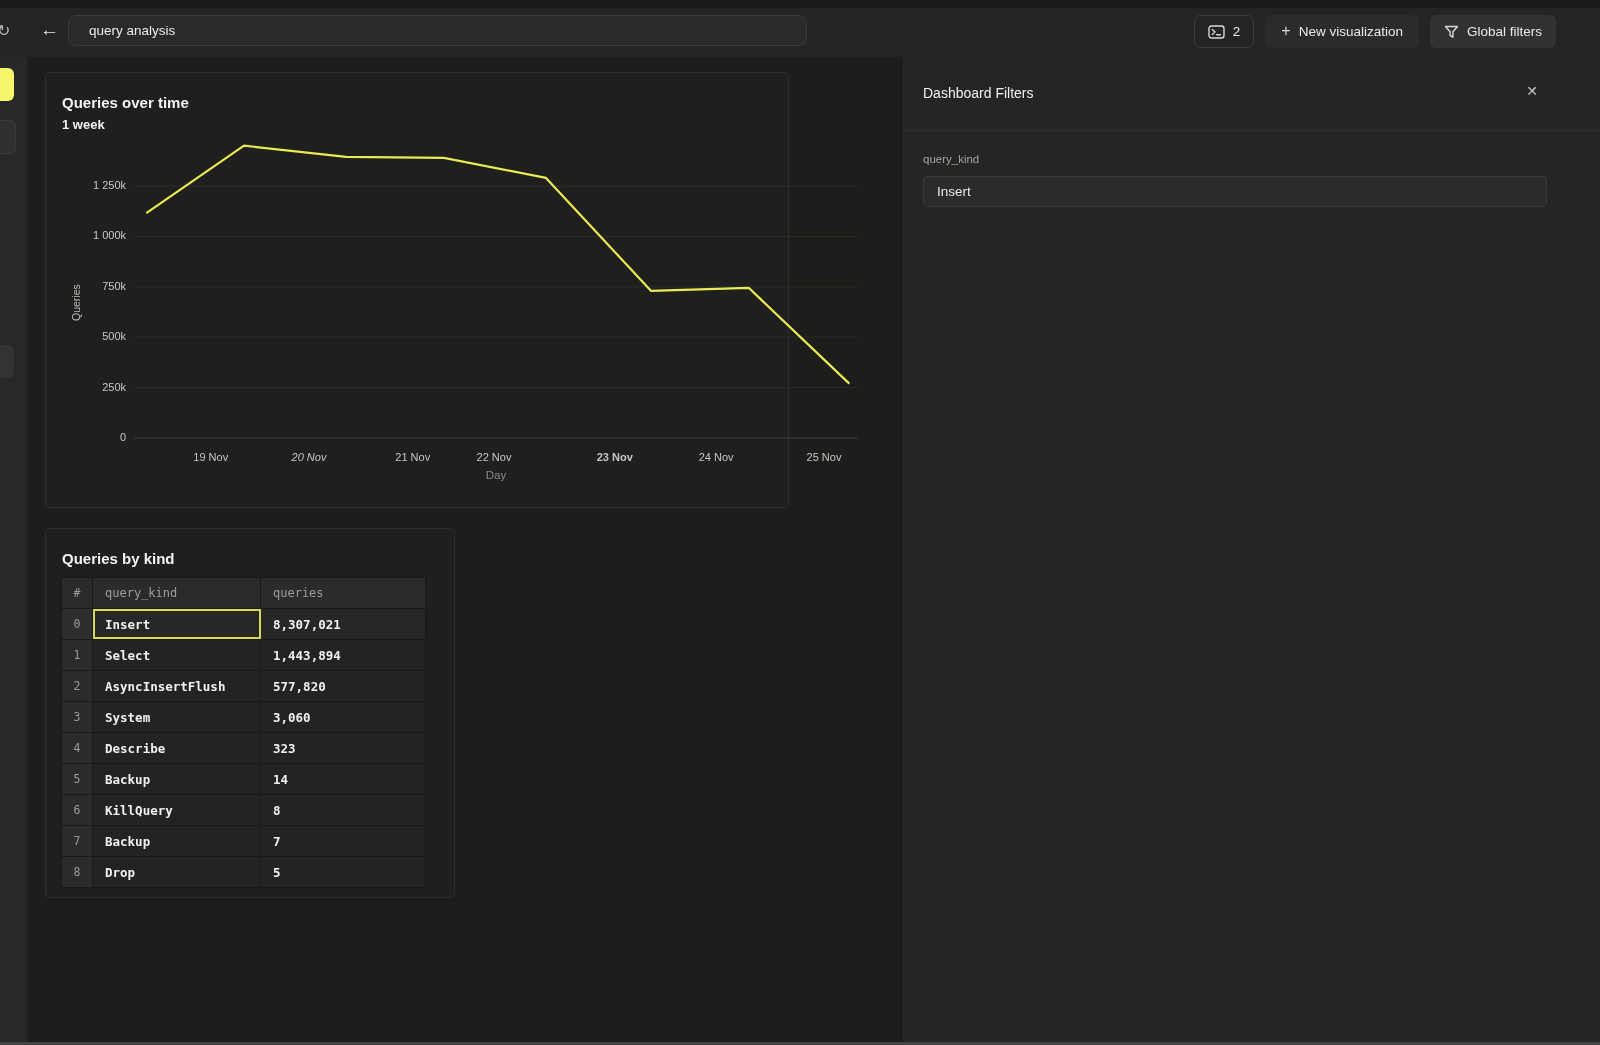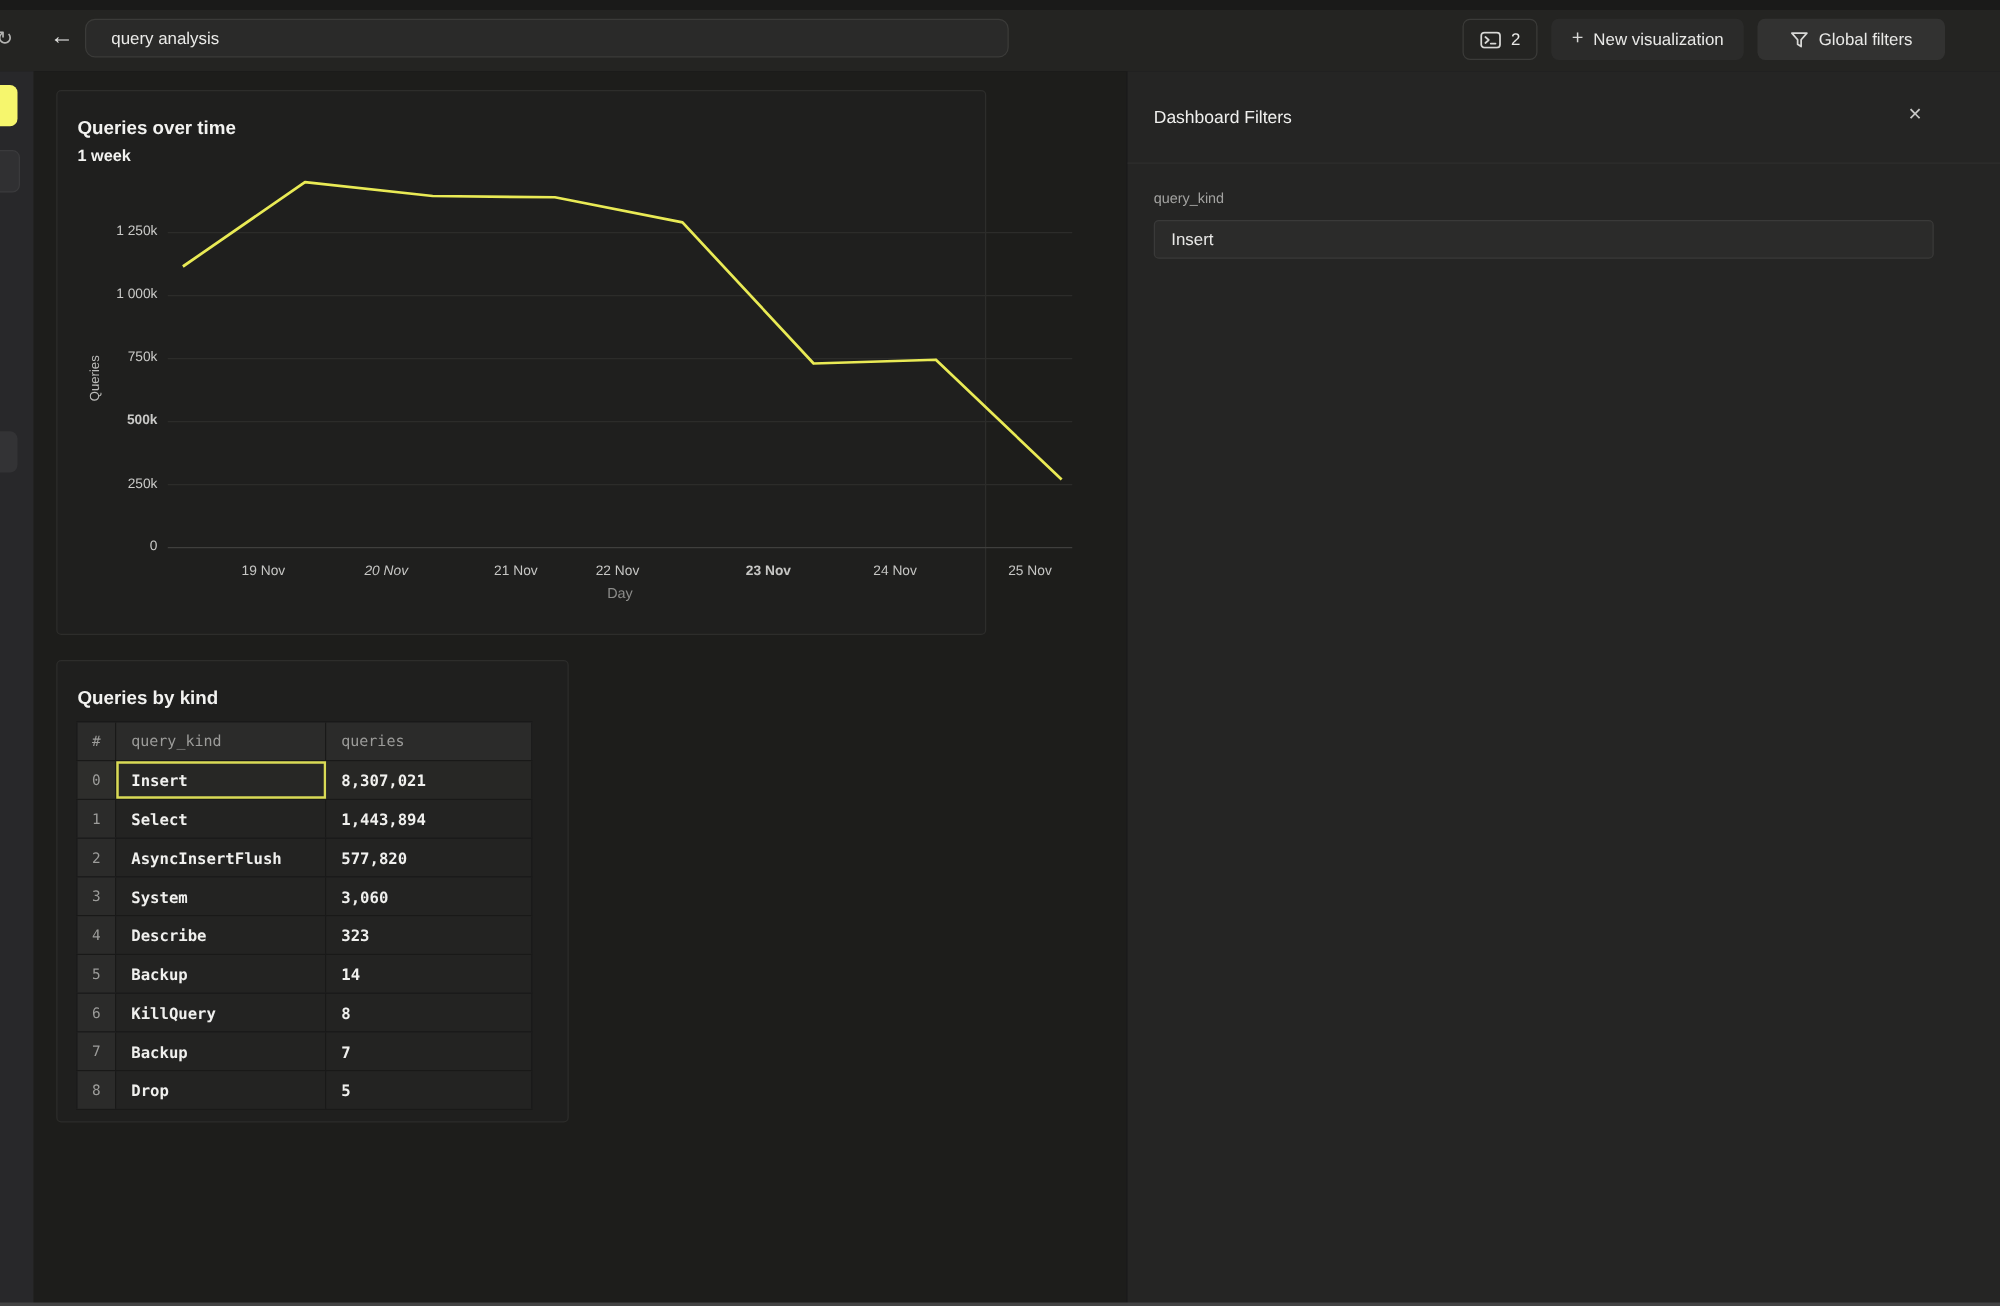--- a/index.html
+++ b/index.html
@@ -11,21 +11,21 @@
   .refresh{position:absolute;left:-3px;top:13px;color:#b4b4b2;font-size:16px;}
   .back{position:absolute;left:40px;top:11px;color:#e4e4e2;font-size:19px;cursor:pointer;}
   .title-input{position:absolute;left:68px;top:7px;width:739px;height:31px;box-sizing:border-box;
     background:#2a2a29;border:1px solid #3b3b39;border-radius:8px;color:#ebebe9;font-size:13.5px;
     padding:0 0 0 20px;font-family:"Liberation Sans",sans-serif;outline:none;}
   .hbtns{position:absolute;right:44px;top:7px;height:33px;display:flex;gap:11px;}
   .hbtn{height:33px;display:flex;align-items:center;gap:8px;border-radius:6px;color:#e9e9e7;
     font-size:13.5px;cursor:pointer;box-sizing:border-box;}
   .btn-tabs{border:1px solid #3b3b39;background:transparent;padding:0 13px;}
   .btn-newvis{background:#2b2b2a;padding:0 16px;}
-  .btn-gfilters{background:#323231;padding:0 26px;}
+  .btn-gfilters{background:#323231;padding:0 14px;}
   .plus{font-size:16px;color:#d8d8d6;margin-top:-1px;}
 
   
   .rail{position:absolute;left:0;top:57px;width:27px;height:988px;background:#28282a;border-right:1px solid #1b1b1a;overflow:hidden;}
   .swatch{position:absolute;left:-9px;width:23px;border-radius:6px;cursor:pointer;}
   .swatch-yellow{top:11px;height:33px;background:#f6f66d;}
   .swatch-grey1{top:63px;height:32px;background:#303032;border:1px solid #3a3a3c;}
   .swatch-grey2{top:288px;height:33px;background:#333335;}
 
   
@@ -123,21 +123,21 @@
         <line x1="0" x2="724" y1="246.6" y2="246.6" stroke="#2c2c2a" stroke-width="1"></line>
         <line x1="0" x2="724" y1="196.2" y2="196.2" stroke="#2c2c2a" stroke-width="1"></line>
         <line x1="0" x2="724" y1="145.8" y2="145.8" stroke="#2c2c2a" stroke-width="1"></line>
         <line x1="0" x2="724" y1="95.4" y2="95.4" stroke="#2c2c2a" stroke-width="1"></line>
         <line x1="0" x2="724" y1="45" y2="45" stroke="#2c2c2a" stroke-width="1"></line>
         <polyline points="12.3,72.2 110.0,4.7 212.1,15.8 309.9,16.8 412.0,36.9 516.9,149.8 614.7,146.8 715.3,242.6" fill="none" stroke="#e9ea55" stroke-width="2.2" stroke-linejoin="round"></polyline>
       </svg>
     <div id="ylabels">
         <div class="ylab" style="left: 20px; top: 358px;">0</div>
         <div class="ylab" style="left: 20px; top: 307.6px;">250k</div>
-        <div class="ylab" style="left: 20px; top: 257.2px; font-weight: bold;">500k</div>
+        <div class="ylab" style="left: 20px; top: 257.2px;">500k</div>
         <div class="ylab" style="left: 20px; top: 206.8px;">750k</div>
         <div class="ylab" style="left: 20px; top: 156.4px;">1 000k</div>
         <div class="ylab" style="left: 20px; top: 106px;">1 250k</div>
       </div>
     <div id="xlabels">
         <div class="xlab" style="left: 132.744px; top: 378px;">19 Nov</div>
         <div class="xlab" style="left: 231px; top: 378px; font-style: italic;">20 Nov</div>
         <div class="xlab" style="left: 334.74px; top: 378px;">21 Nov</div>
         <div class="xlab" style="left: 416px; top: 378px;">22 Nov</div>
         <div class="xlab" style="left: 536.736px; top: 378px; font-weight: bold;">23 Nov</div>

